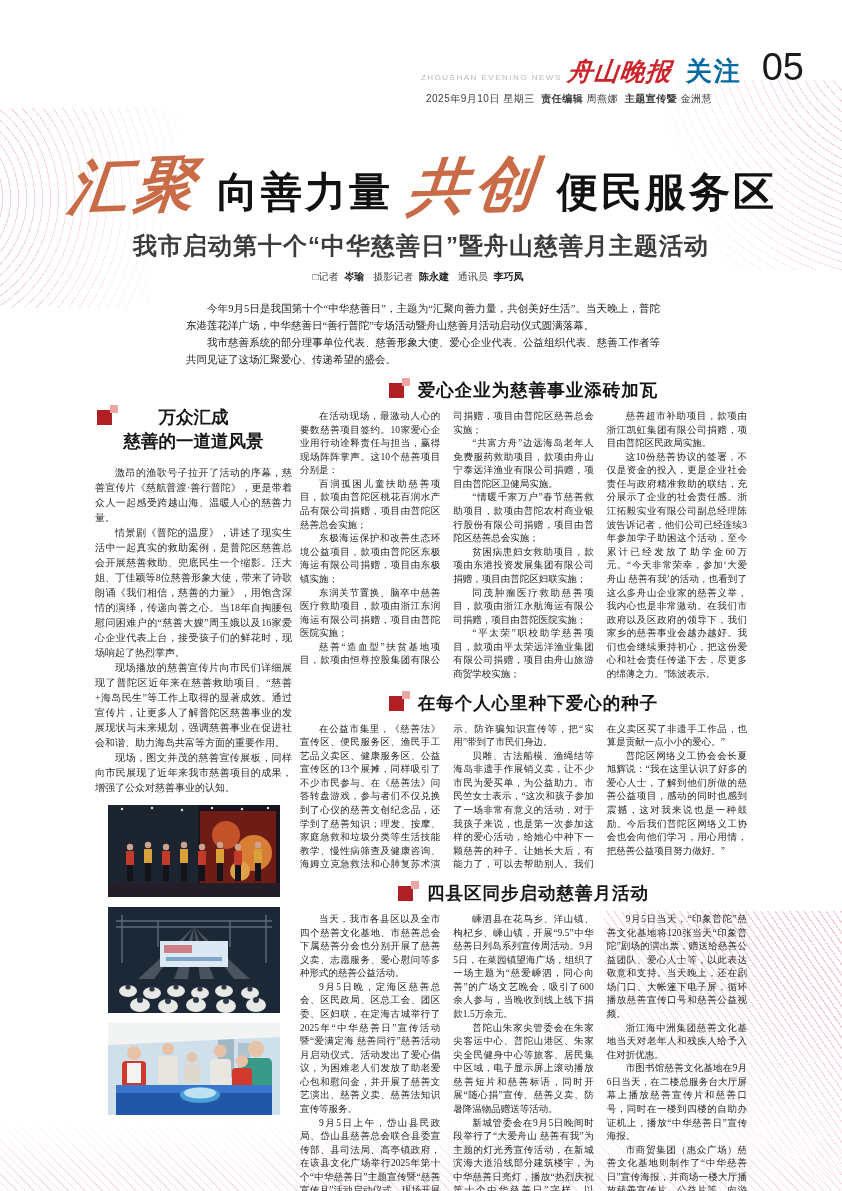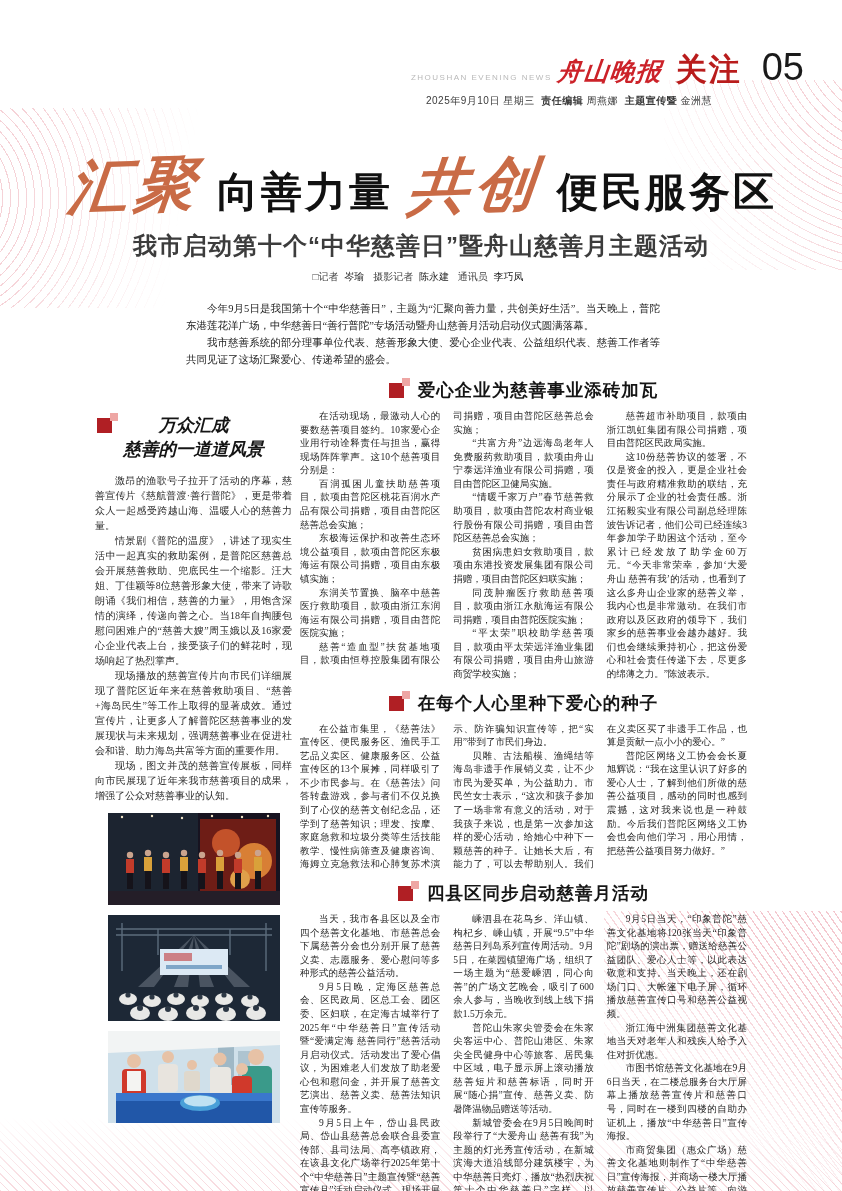--- a/index.html
+++ b/index.html
@@ -24,58 +24,58 @@
     background:repeating-linear-gradient(45deg,rgba(222,95,115,.22) 0 1px,transparent 1px 6px);
     -webkit-mask-image:linear-gradient(to top,#000 10%,transparent 95%);
     mask-image:linear-gradient(to top,#000 10%,transparent 95%);}
 
   
   .masthead{position:absolute;top:48px;left:426px;width:378px;}
   .mast-row{display:flex;align-items:baseline;justify-content:flex-end;white-space:nowrap;}
   .mast-en{font-family:"Liberation Sans",sans-serif;font-size:8px;letter-spacing:1.5px;color:#b9b9b9;margin-right:6px;}
   .mast-logo{font-family:"DejaVu Serif",serif;font-style:italic;font-weight:bold;font-size:25px;
              color:#cc2229;letter-spacing:1px;margin-right:14px;transform:skewX(-6deg);display:inline-block;}
-  .mast-section{font-family:"Liberation Sans",sans-serif;font-weight:900;font-size:31px;color:#b91c1c;letter-spacing:2px;}
+  .mast-section{font-family:"Liberation Sans",sans-serif;font-weight:900;font-size:26px;color:#0369a1;letter-spacing:2px;}
   .mast-bar{display:inline-block;width:2px;height:30px;background:#c9c9c9;margin:0 10px;align-self:center;}
   .mast-page{font-family:"Liberation Sans",sans-serif;font-size:38px;font-weight:500;color:#1a1a1a;line-height:1;}
   .mast-meta{margin-top:3px;font-family:"Liberation Sans",sans-serif;font-size:10px;color:#3a3a3a;
              letter-spacing:.5px;text-align:left;}
   .mast-meta b{font-weight:bold;}
 
   
   .headline{position:absolute;top:146px;left:80px;width:682px;display:flex;
             justify-content:center;align-items:baseline;white-space:nowrap;}
   .callig{font-family:"DejaVu Serif",serif;font-style:italic;font-weight:bold;font-size:60px;
           color:#c96b46;letter-spacing:6px;transform:skewX(-8deg) rotate(-2deg);display:inline-block;margin:0 10px;}
   .hblack{font-family:"Liberation Sans",sans-serif;font-weight:900;font-size:41px;color:#111;
           letter-spacing:3px;margin:4px 6px;}
   .subtitle{position:absolute;top:230px;left:80px;width:682px;text-align:center;margin:0;
             font-family:"Liberation Sans",sans-serif;font-weight:700;font-size:24px;color:#3c3c3c;letter-spacing:1px;}
   .byline{position:absolute;top:270px;left:80px;width:682px;text-align:center;
           font-family:"Liberation Sans",sans-serif;font-size:10px;color:#444;}
-  .byline b{font-weight:normal;color:#222;margin:0 6px 0 3px;text-align:right;}
+  .byline b{font-weight:bold;color:#222;margin:0 6px 0 3px;text-align:right;}
 
   
   .intro{position:absolute;top:300px;left:186px;width:474px;font-size:10.5px;line-height:1.62;
          text-align:justify;color:#222;}
   .intro p{margin:0;text-indent:2em;}
 
   
   .sq{position:relative;display:inline-block;width:15px;height:15px;background:#b01f24;vertical-align:-2px;}
   .sq::before{content:"";position:absolute;top:-5px;right:-6px;width:8px;height:8px;background:#eea6a4;}
   .sec-title{font-family:"Liberation Sans",sans-serif;font-weight:900;font-size:17.5px;color:#151515;
              letter-spacing:1px;text-align:center;margin:0 0 8px 0;}
   .sec-title .sq{margin-right:14px;}
   .cols3{column-count:3;column-gap:13px;font-size:9.5px;line-height:1.43;text-align:justify;color:#242424;}
   .cols3 p,.leftcol p{margin:0;text-indent:2em;}
 
   
   .leftcol{position:absolute;top:402px;left:95px;width:197px;}
   .sec1-title{position:relative;font-family:"Liberation Sans",sans-serif;font-weight:900;font-size:17.5px;
-              color:#151515;text-align:center;line-height:1.35;margin:12px 0 12px 0;font-style:italic;}
+              color:#151515;text-align:center;line-height:1.35;margin:4px 0 12px 0;}
   .sec1-title .sq{position:absolute;left:2px;top:4px;}
   .leftcol .body{font-size:10px;line-height:1.5;text-align:justify;}
   .photo{display:block;width:172px;margin:10px auto 0 auto;}
   .photo svg{display:block;width:100%;height:auto;}
 
   
   .rightcol{position:absolute;top:378px;left:300px;width:447px;}
   .rsec{margin-bottom:9px;}
 </style>
 </head>

